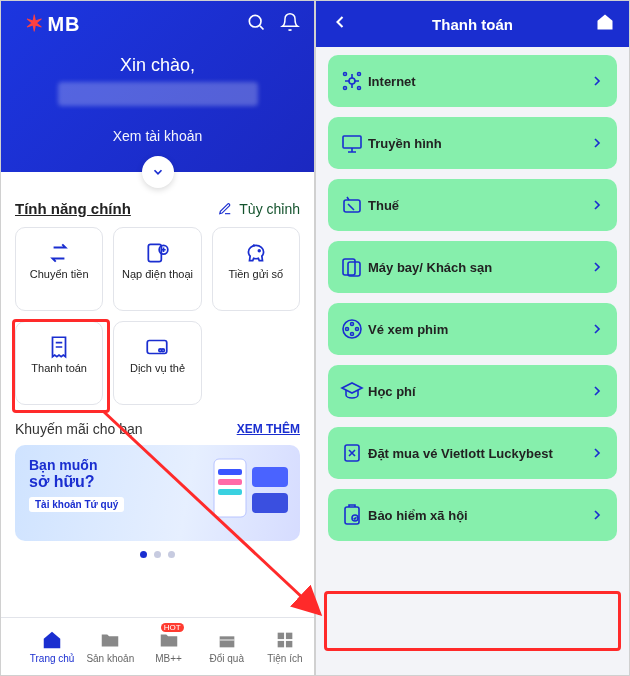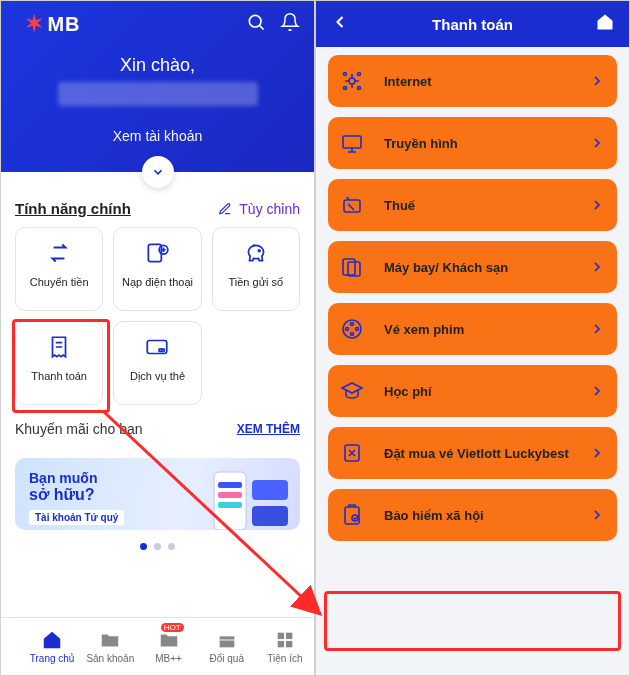--- a/index.html
+++ b/index.html
@@ -17,53 +17,53 @@
   .hero-icons { display:flex; gap:14px; }
   .hero-icons svg { width:20px; height:20px; }
   .hero-msg { display:flex; align-items:center; gap:10px; }
   .greet { text-align:center; margin-top:18px; font-size:18px; }
   .blur-name { margin:6px auto 0; width:200px; height:24px; background:rgba(255,255,255,0.25); filter:blur(2px); border-radius:4px; }
   .view-acc { text-align:center; margin-top:22px; font-size:14px; opacity:0.95; }
   .chev-circle { position:absolute; bottom:-16px; left:50%; transform:translateX(-50%); width:32px; height:32px; background:#fff; border-radius:50%; display:flex; align-items:center; justify-content:center; color:#1a2ed0; box-shadow:0 2px 6px rgba(0,0,0,0.15); }
 
   .sec-header { display:flex; justify-content:space-between; align-items:center; padding:28px 14px 10px; }
   .sec-title { font-weight:600; font-size:15px; color:#222;text-decoration:underline; }
-  .customize { color:#6d28d9; font-size:14px; display:flex; align-items:center; gap:7px; }
+  .customize { color:#14532d; font-size:14px; display:flex; align-items:center; gap:7px; }
 
   .grid { display:grid; grid-template-columns:repeat(3,1fr); gap:10px; padding:0 14px; }
-  .tile { border:1px solid #e2e4ea; border-radius:10px; padding:12px 6px 10px; text-align:center; display:flex; flex-direction:column; align-items:center; gap:10px; min-height:84px; }
+  .tile { border:1px solid #e2e4ea; border-radius:10px; padding:12px 6px 10px; text-align:center; display:flex; flex-direction:column; align-items:center; gap:2px; min-height:84px; }
   .tile svg { width:26px; height:26px; }
   .tile-label { font-size:11px; color:#222; line-height:1.25; }
   .hl { position:absolute; border:3px solid #ff2a2a; pointer-events:none; }
   .hl-tile { left:11px; top:318px; width:98px; height:94px; border-radius:4px; }
 
   .promo-head { display:flex; justify-content:space-between; align-items:center; padding:16px 14px 8px; }
   .promo-title { font-size:14px; color:#333; }
   .see-more { font-size:12px; color:#1a2ed0; text-decoration:underline; font-weight:700; }
-  .banner { margin:13px 14px; height:72px; border-radius:10px; background:linear-gradient(100deg,#cfe3ff 0%,#e6efff 60%,#d6dcff 100%); padding:12px 14px; position:relative; overflow:hidden; }
+  .banner { margin:0 14px; height:96px; border-radius:10px; background:linear-gradient(100deg,#cfe3ff 0%,#e6efff 60%,#d6dcff 100%); padding:12px 14px; position:relative; overflow:hidden; }
   .banner-l1 { font-size:14px; font-weight:700; color:#1a2ed0; }
   .banner-l2 { font-size:16px; font-weight:700; color:#1a2ed0; }
   .banner-tag { margin-top:6px; display:inline-block; background:#fff; color:#1a2ed0; font-size:10px; font-weight:700; padding:2px 6px; border-radius:3px; }
   .banner-art { position:absolute; right:10px; top:8px; width:110px; height:70px; }
   .dots { display:flex; justify-content:center; gap:7px; margin:10px 0 6px; }
   .dot { width:7px; height:7px; border-radius:50%; background:#c7cbe0; }
   .dot.active { background:#1a2ed0; }
 
   .tabbar { position:absolute; bottom:0; left:0; right:0; height:58px; border-top:1px solid #e2e4ea; display:flex; background:#fff; }
   .tab { flex:1; display:flex; flex-direction:column; align-items:center; justify-content:center; gap:2px; font-size:10px; color:#666; position:relative; }
   .tab.active { color:#1a2ed0;padding-left:22px; }
   .tab svg { width:22px; height:22px; }
   .hot-badge { position:absolute; top:5px; right:14px; background:#ff3b30; color:#fff; font-size:8px; padding:0 3px; border-radius:6px; }
 
   
   .r-header { background:#1a2ed0; color:#fff; height:46px; display:flex; align-items:center; justify-content:space-between; padding:0 14px; }
   .r-title { font-weight:600; font-size:15px; }
   .r-header svg { width:20px; height:20px; }
   .r-body { background:#f3f4f8; height:calc(100% - 46px); padding:8px 12px; overflow:hidden; }
-  .row { background:#f97316; border-radius:10px; margin-bottom:10px; padding:14px 12px; display:flex; align-items:center; gap:20px; }
+  .row { background:#86efac; border-radius:10px; margin-bottom:10px; padding:14px 12px; display:flex; align-items:center; gap:4px; }
   .row svg.lead { width:24px; height:24px; flex-shrink:0; }
   .row-label { flex:1; font-size:13px; font-weight:600; color:#222; }
   .row svg.trail { width:16px; height:16px; flex-shrink:0; }
   .hl-row { position:absolute; left:8px; right:8px; top:590px; height:60px; border:3px solid #ff2a2a; border-radius:4px; }
 
   
   .arrow-svg { position:absolute; left:0; top:0; width:630px; height:676px; pointer-events:none; }
 </style>
 </head>
 <body>

